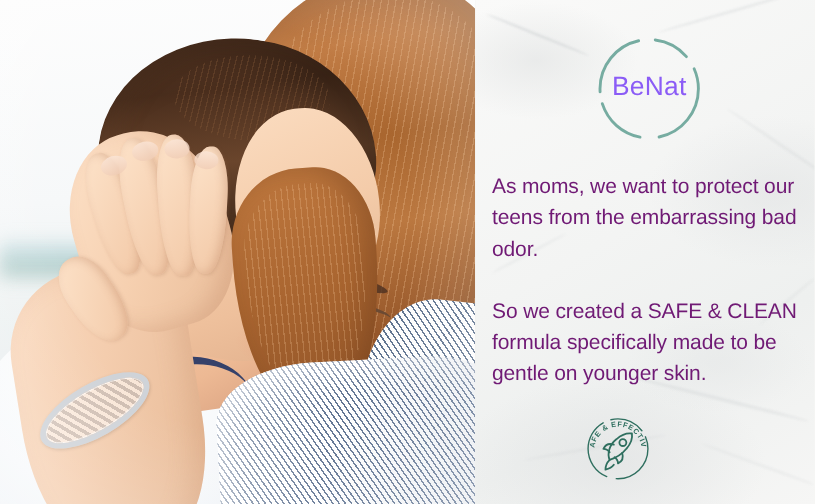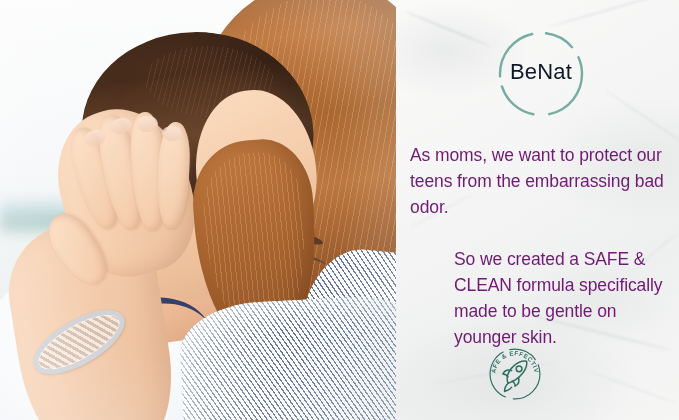--- a/index.html
+++ b/index.html
@@ -395,38 +395,38 @@
   .logo-ring {
     position: absolute; inset: 0;
   }
   .logo-text {
     position: absolute;
     left: 0; right: 0; top: 31px;
     text-align: center;
     font-family: "Liberation Sans", sans-serif;
     font-size: 22px;
     letter-spacing: .2px;
-    color: #0f172a;
+    color: #8b5cf6;
   }
 
   
   .copy {
     position: absolute;
     left: 14px; top: 142px;
     width: 262px;
   }
   .copy p {
     margin: 0;
     font-family: "Liberation Sans", sans-serif;
     font-size: 17.5px;
     line-height: 26px;
     color: #701a75;
     letter-spacing: -0.1px;
   }
-  .copy p.second { margin-top: 26px; margin-left: 44px; }
+  .copy p.second { margin-top: 26px; }
 
   
   .badge {
     position: absolute;
     left: 90px; top: 345px;
     width: 58px; height: 58px;
   }
 </style>
 </head>
 <body>

